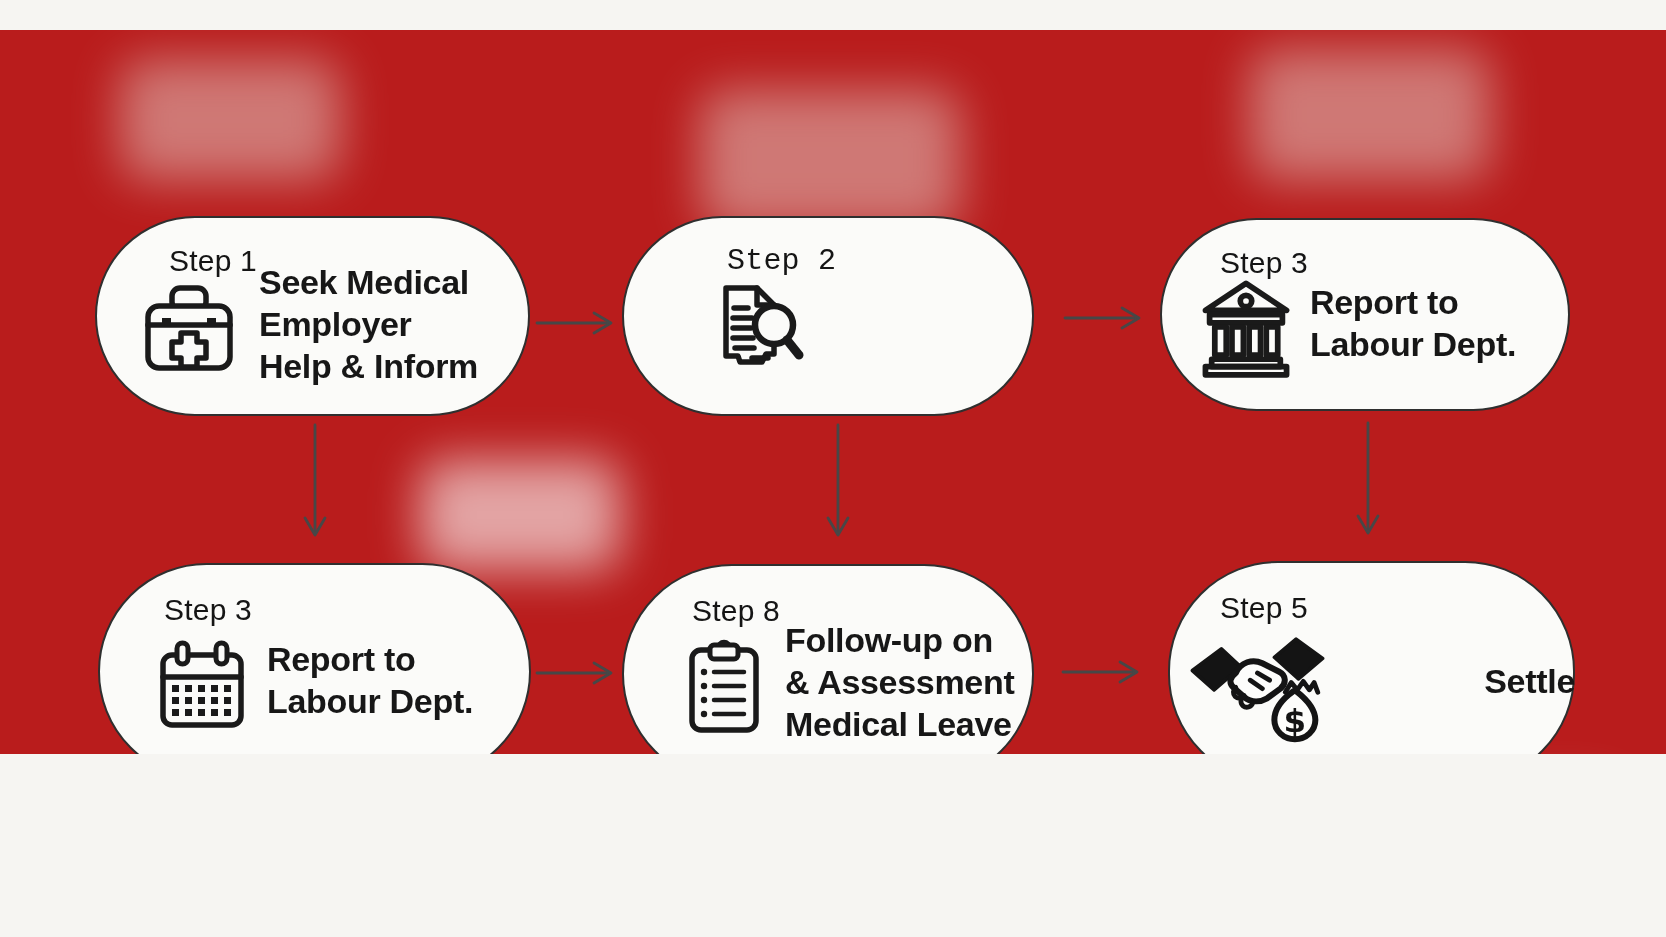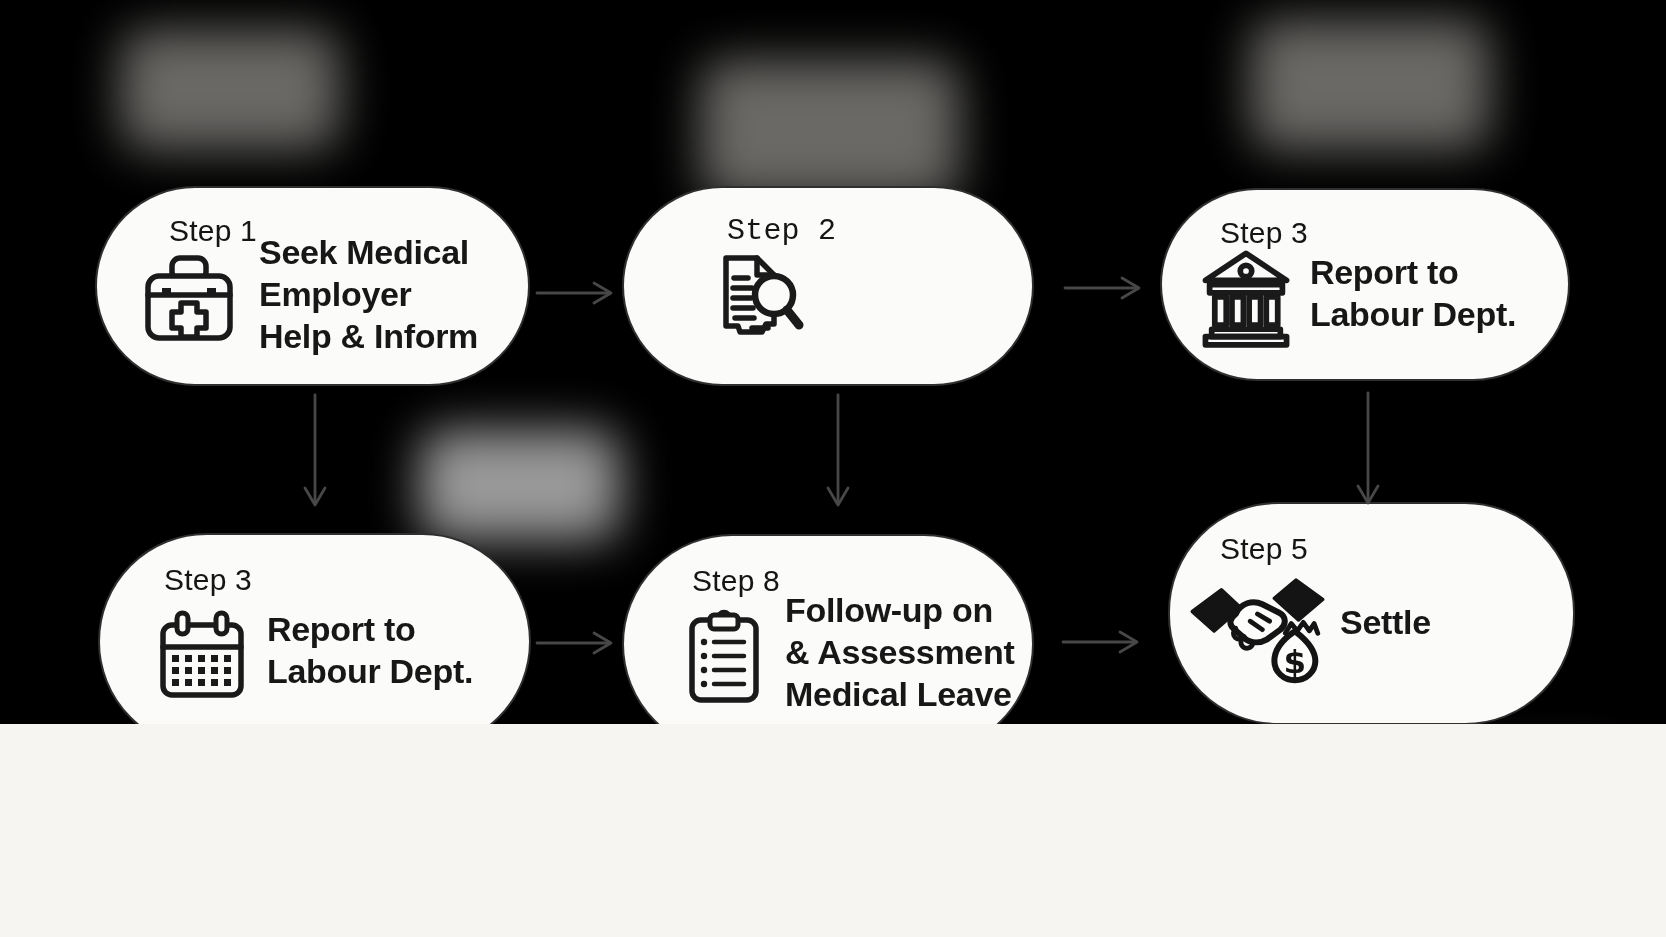--- a/index.html
+++ b/index.html
@@ -1,37 +1,38 @@
 <!DOCTYPE html>
 <html><head>
 <meta charset="utf-8">
 <style>
   html,body{margin:0;padding:0;background:#f6f5f2;}
   #stage{
     position:relative;width:1666px;height:724px;overflow:hidden;
-    background:#000000;
+    background:#b91c1c;
     font-family:"Liberation Sans", sans-serif;
     color:#171717;
+    margin-top:30px;
   }
   .blot{position:absolute;border-radius:24px;background:#eae8e1;opacity:.45;filter:blur(24px);}
   .blot.w{background:#ffffff;opacity:.6;}
 
   .node{
     position:absolute;
     background:#fbfbf9;
     border:2.6px solid #2f2f2f;
     border-radius:110px;
     box-sizing:border-box;
   }
   .n1{left:95px;top:186px;width:435px;height:200px;}
   .n2{left:622px;top:186px;width:412px;height:200px;font-family:Liberation Mono, monospace;}
   .n3{left:1160px;top:188px;width:410px;height:193px;}
   .n4{left:98px;top:533px;width:433px;height:217px;}
   .n5{left:622px;top:534px;width:412px;height:220px;}
-  .n6{left:1168px;top:502px;width:407px;height:223px;}
+  .n6{left:1168px;top:531px;width:407px;height:223px;}
 
   .step{
     position:absolute;top:26px;
     font-size:30px;font-weight:500;letter-spacing:.2px;color:#151515;
   }
   .n1 .step{left:72px;}
   .n2 .step{left:103px;}
   .n3 .step{left:58px;}
   .n4 .step{left:64px;top:28px;}
   .n5 .step{left:68px;top:28px;}
@@ -52,21 +53,21 @@
   .txt{
     position:absolute;top:50%;transform:translateY(-50%);margin-top:8px;
     font-size:34px;font-weight:600;line-height:1.24;letter-spacing:-.3px;color:#171717;
     white-space:nowrap;
   }
   .n1 .txt{left:162px;}
   .n2 .txt{left:186px;}
   .n3 .txt{left:148px;}
   .n4 .txt{left:167px;}
   .n5 .txt{left:161px;}
-  .n6 .txt{left:170px;width:235px;text-align:left;white-space:normal;}
+  .n6 .txt{left:170px;width:235px;text-align:right;white-space:normal;}
   .ln{display:block;}
 
   .arrow{position:absolute;}
   .harrow{width:90px;height:26px;}
   .varrow{width:26px;height:130px;}
   .a1{left:534px;top:280px;}
   .a2{left:1062px;top:275px;}
   .a3{left:534px;top:630px;}
   .a4{left:1060px;top:629px;}
   .v1{left:302px;top:392px;}

